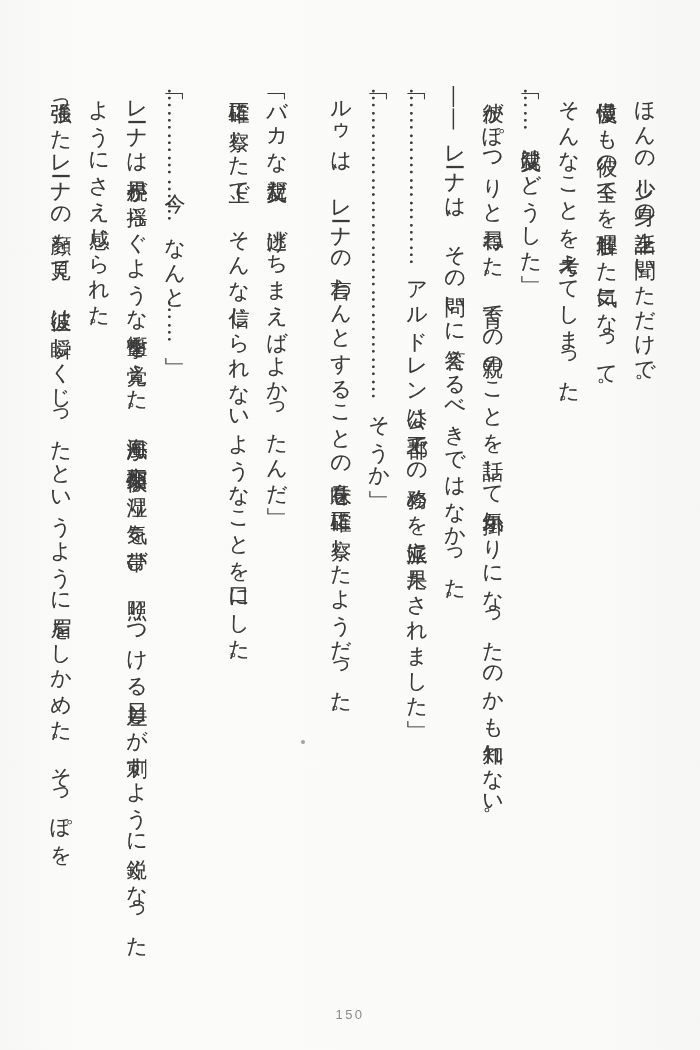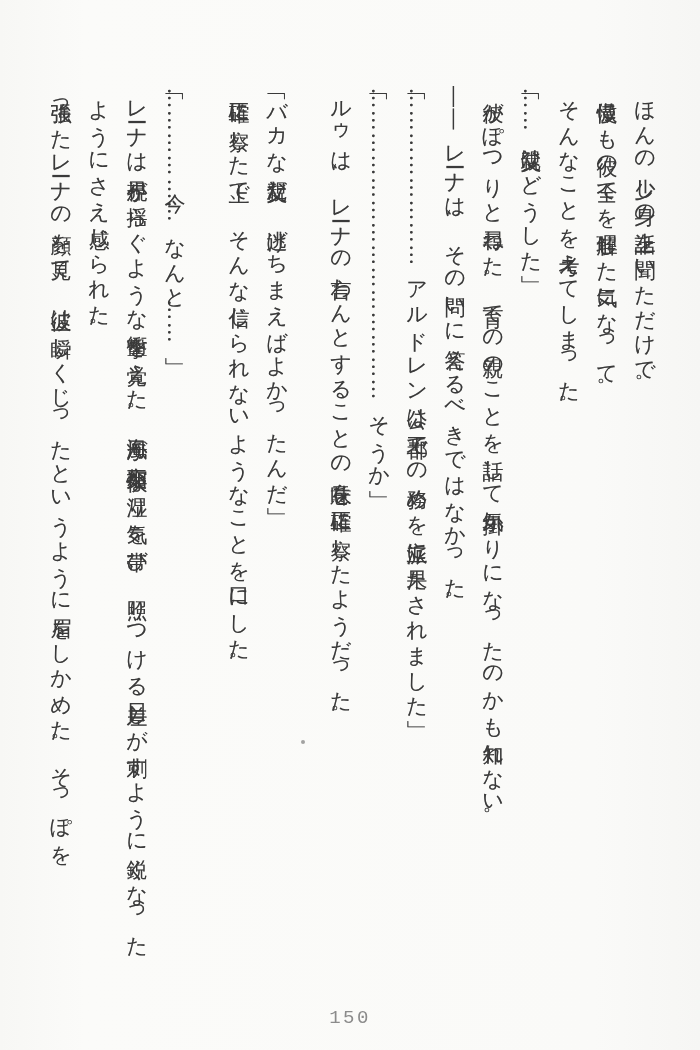--- a/index.html
+++ b/index.html
@@ -37,22 +37,22 @@
   }
   .text-block p.gap-before {
     
     margin-right: 26px;
   }
   .page-number {
     position: absolute;
     left: 50%;
     top: 1007px;
     transform: translateX(-50%);
-    font-family: Liberation Mono, monospace;
-    font-size: 19px;
+    font-family: Liberation Sans, sans-serif;
+    font-size: 13px;
     letter-spacing: 2.5px;
     color: #8b8b8b;
   }
   .ink-speck {
     position: absolute;
     left: 301px;
     top: 740px;
     width: 4px;
     height: 4px;
     border-radius: 50%;

